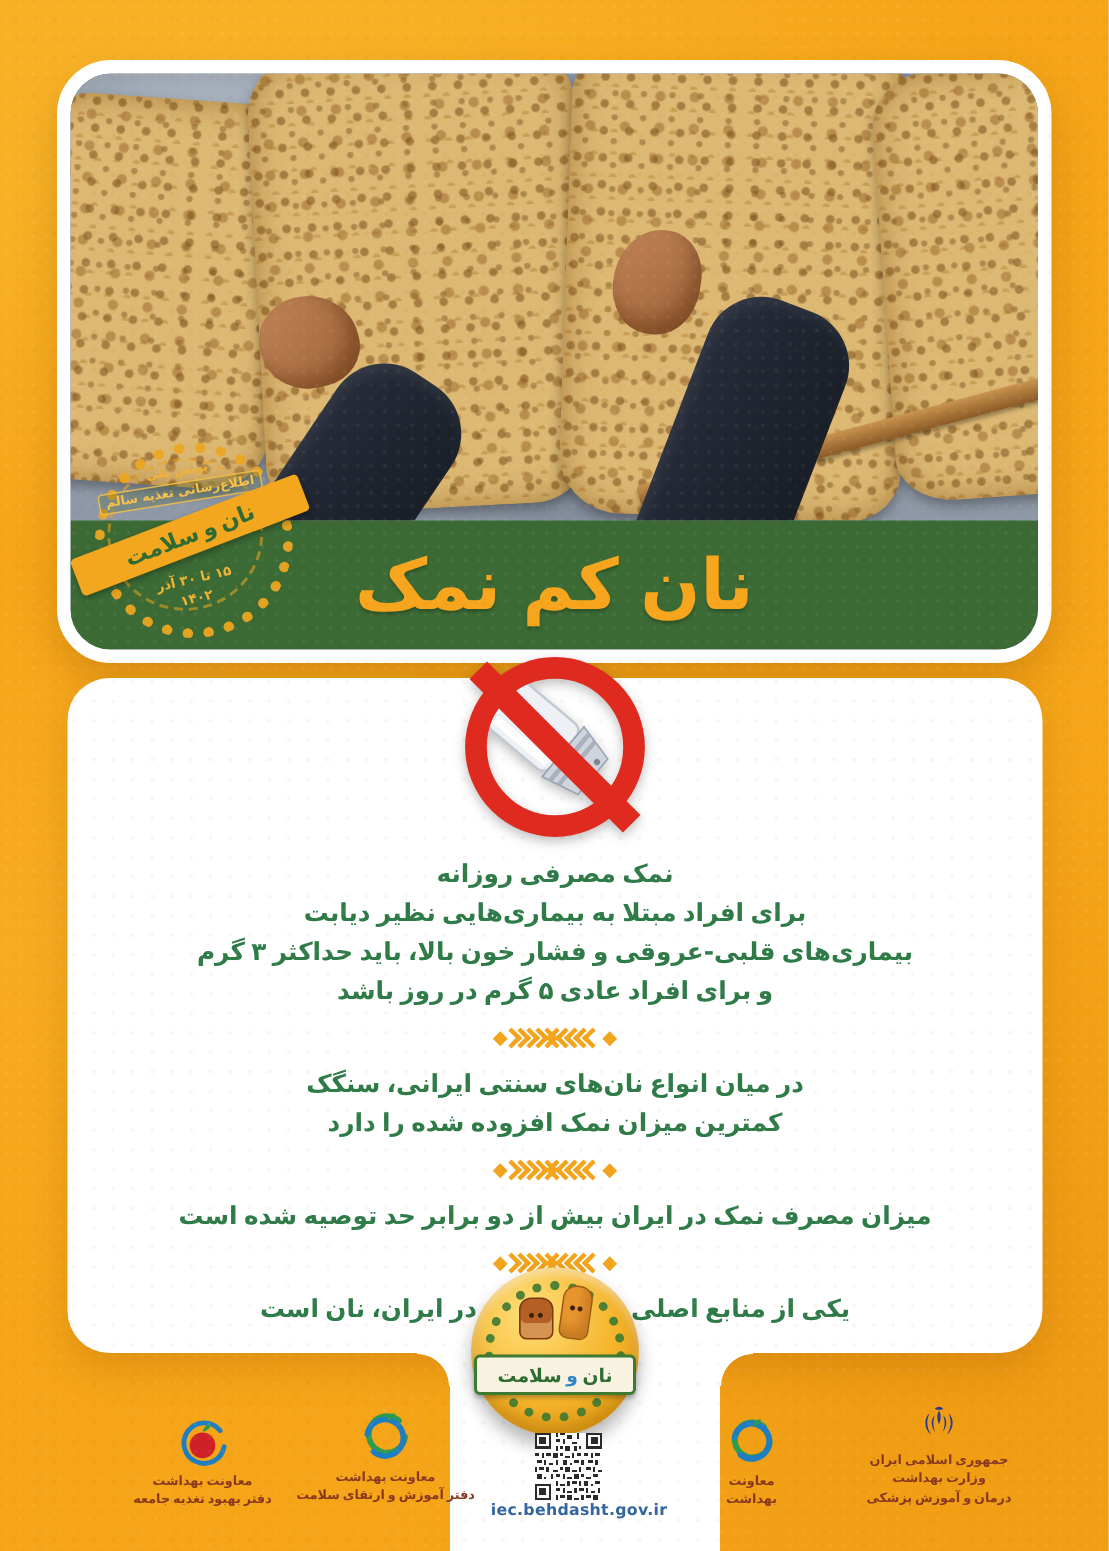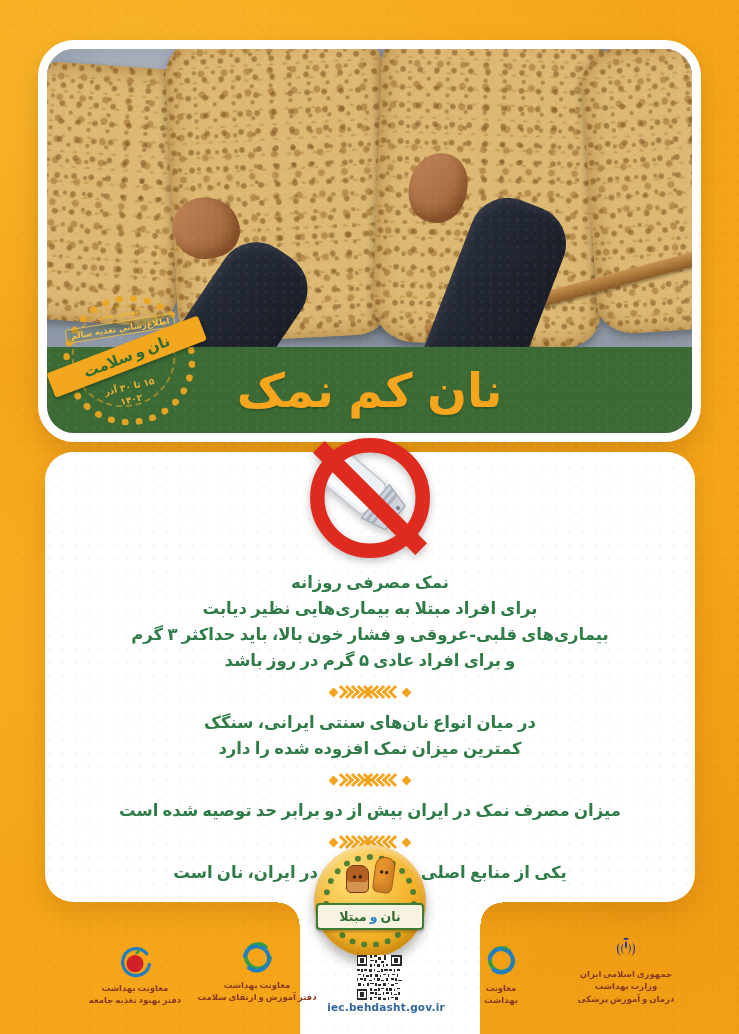--- a/index.html
+++ b/index.html
@@ -252,21 +252,21 @@
     </div>
   </div>
 
   <div class="badge">
     <div class="badge-wreath"></div>
     <div class="char bread-slice"></div>
     <div class="char croissant"></div>
     <div class="badge-ribbon">
       <span>نان</span>
       <span class="vav">و</span>
-      <span>مبتلا</span>
+      <span>سلامت</span>
     </div>
   </div>
 
   <div class="qr">
     <svg viewBox="0 0 29 29" shape-rendering="crispEdges">
       <rect width="29" height="29" fill="#fff"></rect>
       <g fill="#2a2a2a">
         <rect x="0" y="0" width="7" height="7"></rect>
           <rect x="1" y="1" width="5" height="5" fill="#fff"></rect>
           <rect x="2" y="2" width="3" height="3"></rect>

